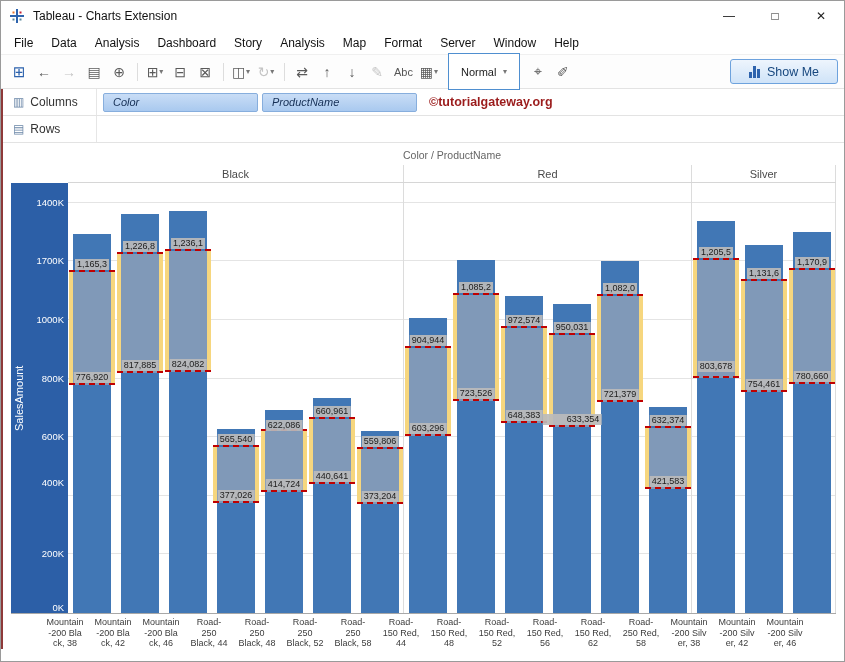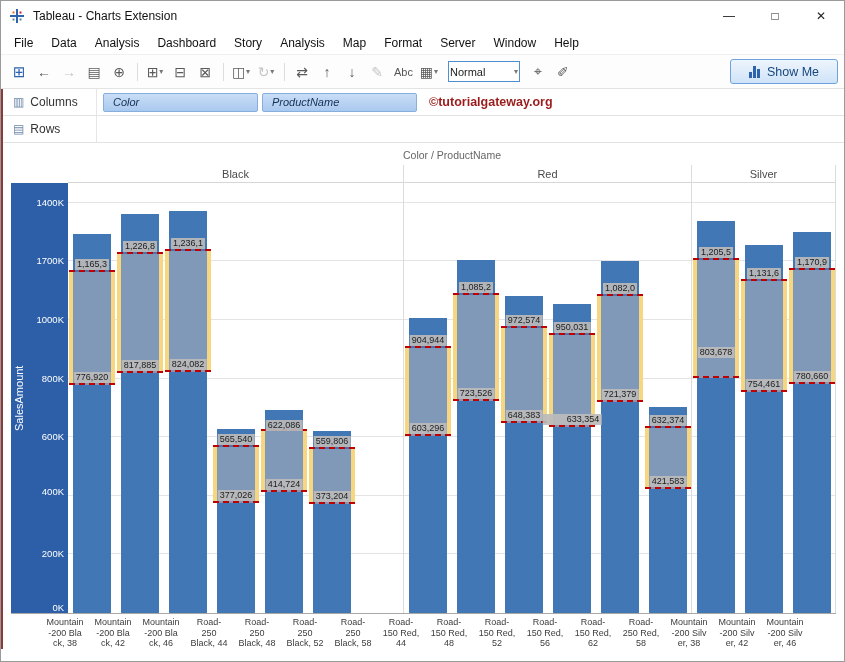--- a/index.html
+++ b/index.html
@@ -19,21 +19,21 @@
   .menubar { height:24px; display:flex; align-items:center; padding-left:4px; border-bottom:1px solid #f0f0f0; }
   .menu-item { font-size:12px; padding:0 9px; color:#111; }
   
   .toolbar { height:34px; display:flex; align-items:center; padding:0 6px; background:#fdfdfd; border-bottom:1px solid #e3e3e3; }
   .tb-btn { min-width:24px; height:26px; display:flex; align-items:center; justify-content:center; font-size:14px; color:#5a5a5a; margin-right:1px; }
   .tb-btn.logo { color:#2e63ad; font-size:15px; }
   .tb-btn.disabled { color:#c4c4c4; }
   .tb-caret { font-size:8px; color:#777; margin-left:1px; }
   .tb-sep { width:1px; height:18px; background:#ddd; margin:0 5px; }
   .tb-abc { font-size:11px; color:#555; padding:0 4px; }
-  .fit-select { width:72px; height:21px; border:1px solid #4f8fd0; background:#fff; display:flex; align-items:center; justify-content:space-between; padding:0 1px; font-size:11px; color:#222; margin:0 6px; }
+  .fit-select { width:72px; height:37px; border:1px solid #4f8fd0; background:#fff; display:flex; align-items:center; justify-content:space-between; padding:0 12px; font-size:11px; color:#222; margin:0 6px; }
   .showme-btn { margin-left:auto; height:25px; display:flex; align-items:center; gap:7px; padding:0 18px; background:linear-gradient(#eef5fd,#cfe3f8); border:1px solid #6da2dd; border-radius:3px; color:#17477e; font-size:12.5px; }
   .showme-icon { display:inline-flex; align-items:flex-end; gap:1px; }
   .showme-icon i { display:block; width:3px; background:#2e63ad; }
   .showme-icon i:nth-child(1){height:6px;} .showme-icon i:nth-child(2){height:12px;} .showme-icon i:nth-child(3){height:9px;}
   
   .workarea { border-left:2px solid #8e3939; }
   .shelfrow { height:27px; display:flex; align-items:center; border-bottom:1px solid #e3e3e3; background:#fff; }
   .shelf-label { width:94px; height:100%; display:flex; align-items:center; gap:6px; padding-left:10px; font-size:12px; color:#333; border-right:1px solid #e6e6e6; }
   .shelf-ic { color:#6b87a8; font-size:12px; }
   .shelf-tray { flex:1; height:100%; display:flex; align-items:center; padding-left:6px; }
@@ -178,21 +178,21 @@
           <div class="pane-h" style="width: 336px;">Black</div>
           <div class="pane-h" style="width: 288px;">Red</div>
           <div class="pane-h" style="width: 144px;">Silver</div>
         </div>
       <div class="plotrow">
         <div class="yaxis">
           <div class="ylabel">SalesAmount</div>
           <div id="yticks">
               <div class="ytick" style="bottom: 0px;">0K</div>
               <div class="ytick" style="bottom: 53.6px;">200K</div>
-              <div class="ytick" style="bottom: 116px;">400K</div>
+              <div class="ytick" style="bottom: 125px;">400K</div>
               <div class="ytick" style="bottom: 170.8px;">600K</div>
               <div class="ytick" style="bottom: 229.4px;">800K</div>
               <div class="ytick" style="bottom: 288px;">1000K</div>
               <div class="ytick" style="bottom: 346.6px;">1700K</div>
               <div class="ytick" style="bottom: 405.2px;">1400K</div>
             </div>
         </div>
         <div class="panes" id="panes">
             <div class="pane" style="width: 336px;">
               <div class="gridline" style="bottom: 58.6px;"></div>
@@ -241,20 +241,29 @@
               <div class="slot">
                 <div class="band" style="bottom: 121.514px; height: 60.7571px;"></div>
                 <div class="bar" style="height: 202.524px;"></div>
                 <div class="bandmute" style="bottom: 121.514px; height: 60.7571px;"></div>
                 <div class="refline" style="bottom: 182.271px;"></div>
                 <div class="refline" style="bottom: 121.514px;"></div>
                 <div class="marklabel" style="bottom: 182px;">622,086</div>
                 <div class="marklabel" style="bottom: 123.514px;">414,724</div>
               </div>
               <div class="slot">
+                <div class="band" style="bottom: 129.108px; height: 64.5538px;"></div>
+                <div class="bar" style="height: 215.18px;"></div>
+                <div class="bandmute" style="bottom: 129.108px; height: 64.5538px;"></div>
+                <div class="refline" style="bottom: 193.662px;"></div>
+                <div class="refline" style="bottom: 129.108px;"></div>
+                <div class="marklabel" style="bottom: 195.662px;">660,961</div>
+                <div class="marklabel" style="bottom: 131.108px;">440,641</div>
+              </div>
+              <div class="slot">
                 <div class="band" style="bottom: 109.349px; height: 54.6744px;"></div>
                 <div class="bar" style="height: 182.248px;"></div>
                 <div class="bandmute" style="bottom: 109.349px; height: 54.6744px;"></div>
                 <div class="refline" style="bottom: 164.023px;"></div>
                 <div class="refline" style="bottom: 109.349px;"></div>
                 <div class="marklabel" style="bottom: 166.023px;">559,806</div>
                 <div class="marklabel" style="bottom: 111.349px;">373,204</div>
               </div>
             </div>
             <div class="pane" style="width: 288px;">
@@ -328,21 +337,21 @@
               <div class="gridline" style="bottom: 293px;"></div>
               <div class="gridline" style="bottom: 351.6px;"></div>
               <div class="gridline" style="bottom: 410.2px;"></div>
               <div class="slot">
                 <div class="band" style="bottom: 235.478px; height: 117.739px;"></div>
                 <div class="bar" style="height: 392.463px;"></div>
                 <div class="bandmute" style="bottom: 235.478px; height: 117.739px;"></div>
                 <div class="refline" style="bottom: 353.216px;"></div>
                 <div class="refline" style="bottom: 235.478px;"></div>
                 <div class="marklabel" style="bottom: 355.216px;">1,205,5</div>
-                <div class="marklabel" style="bottom: 255px;">803,678</div>
+                <div class="marklabel" style="bottom: 241px;">803,678</div>
               </div>
               <div class="slot">
                 <div class="band" style="bottom: 221.057px; height: 110.529px;"></div>
                 <div class="bar" style="height: 368.428px;"></div>
                 <div class="bandmute" style="bottom: 221.057px; height: 110.529px;"></div>
                 <div class="refline" style="bottom: 331.586px;"></div>
                 <div class="refline" style="bottom: 221.057px;"></div>
                 <div class="marklabel" style="bottom: 333.586px;">1,131,6</div>
                 <div class="marklabel" style="bottom: 223.057px;">754,461</div>
               </div>

